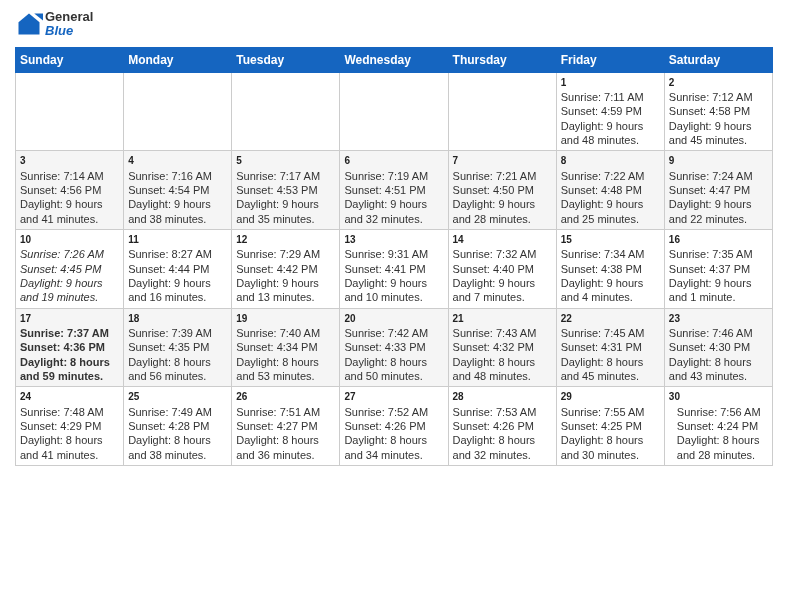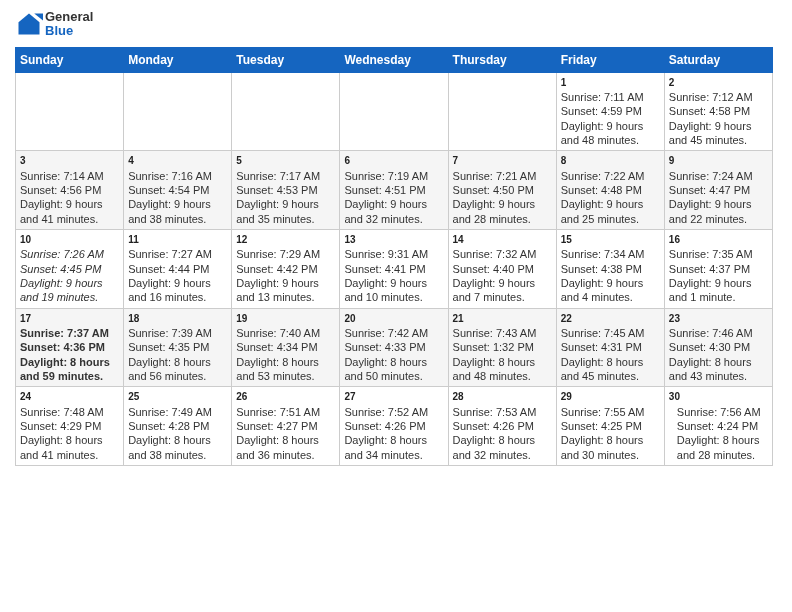--- a/index.html
+++ b/index.html
@@ -26,21 +26,21 @@
       gap: 2px;
     }
     .logo-text {
       display: flex;
       flex-direction: column;
       font-size: 13px;
       font-weight: bold;
       line-height: 1.1;
     }
     .logo-general { color: #333; }
-    .logo-blue { color: #1565c0; }
+    .logo-blue { color: #1565c0; font-style: italic; }
     .logo-icon {
       width: 28px;
       height: 28px;
     }
     .title-section {
       text-align: right;
     }
     .month-title {
       font-size: 28px;
       font-weight: bold;
@@ -189,21 +189,21 @@
         </tr>
         <tr>
           <td>
             <div class="day-num">10</div>
             <div class="day-info" style="white-space: pre-line; font-style: italic;">Sunrise: 7:26 AM
 Sunset: 4:45 PM
 Daylight: 9 hours and 19 minutes.</div>
           </td>
           <td>
             <div class="day-num">11</div>
-            <div class="day-info" style="white-space: pre-line;">Sunrise: 7:27 AM
+            <div class="day-info" style="white-space: pre-line;">Sunrise: 8:27 AM
 Sunset: 4:44 PM
 Daylight: 9 hours and 16 minutes.</div>
           </td>
           <td>
             <div class="day-num">12</div>
             <div class="day-info" style="white-space: pre-line;">Sunrise: 7:29 AM
 Sunset: 4:42 PM
 Daylight: 9 hours and 13 minutes.</div>
           </td>
           <td>
@@ -252,21 +252,21 @@
           </td>
           <td>
             <div class="day-num">20</div>
             <div class="day-info" style="white-space: pre-line;">Sunrise: 7:42 AM
 Sunset: 4:33 PM
 Daylight: 8 hours and 50 minutes.</div>
           </td>
           <td>
             <div class="day-num">21</div>
             <div class="day-info" style="white-space: pre-line;">Sunrise: 7:43 AM
-Sunset: 1:32 PM
+Sunset: 4:32 PM
 Daylight: 8 hours and 48 minutes.</div>
           </td>
           <td>
             <div class="day-num">22</div>
             <div class="day-info" style="white-space: pre-line;">Sunrise: 7:45 AM
 Sunset: 4:31 PM
 Daylight: 8 hours and 45 minutes.</div>
           </td>
           <td>
             <div class="day-num">23</div>

